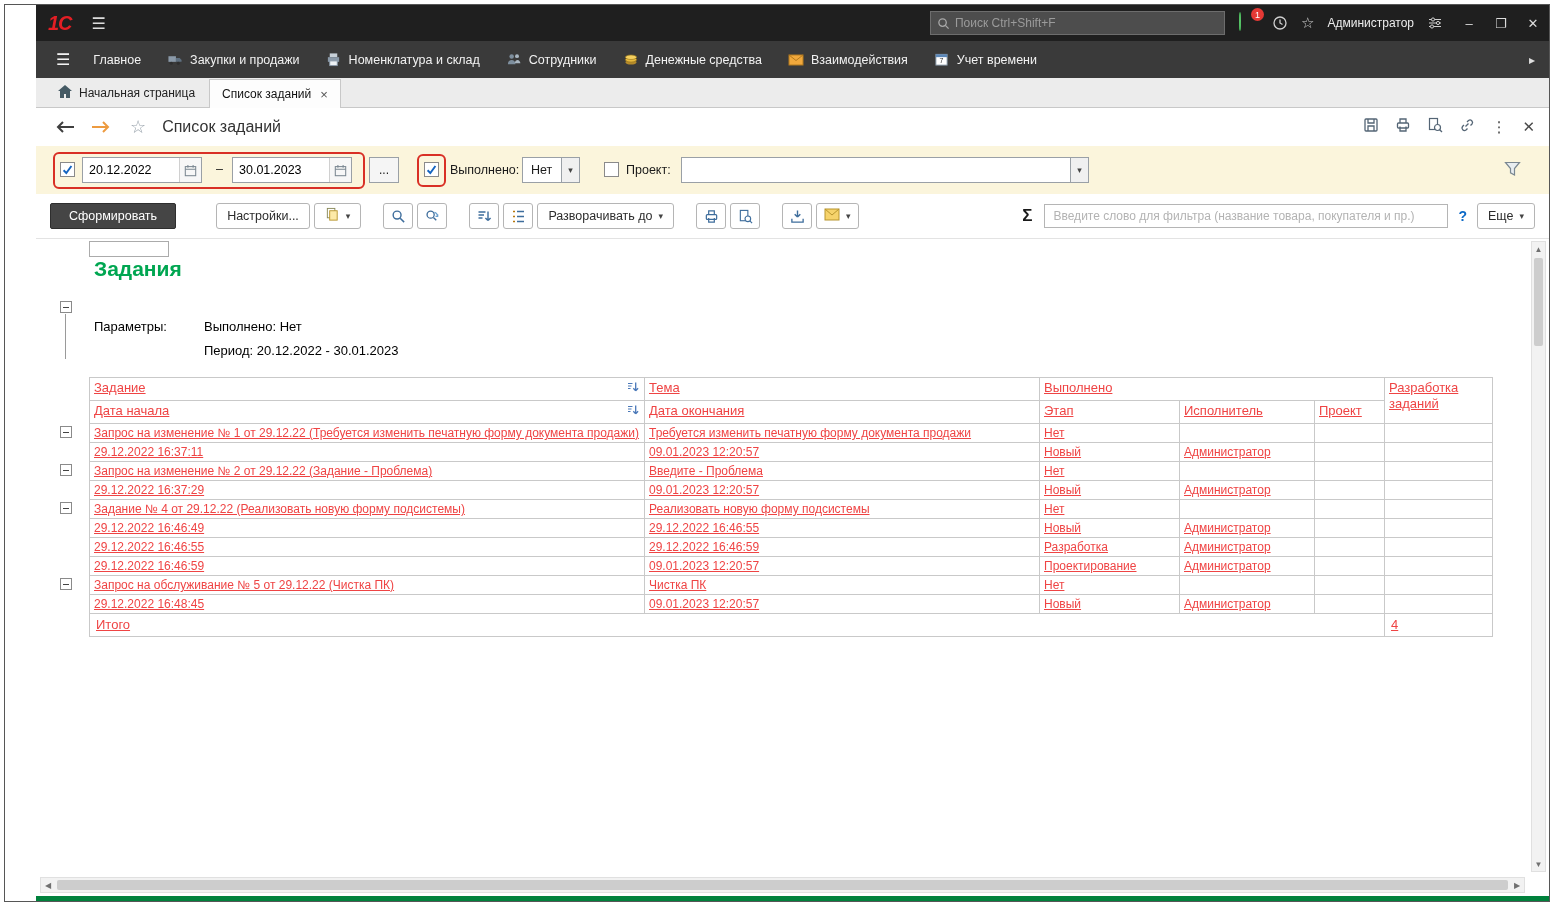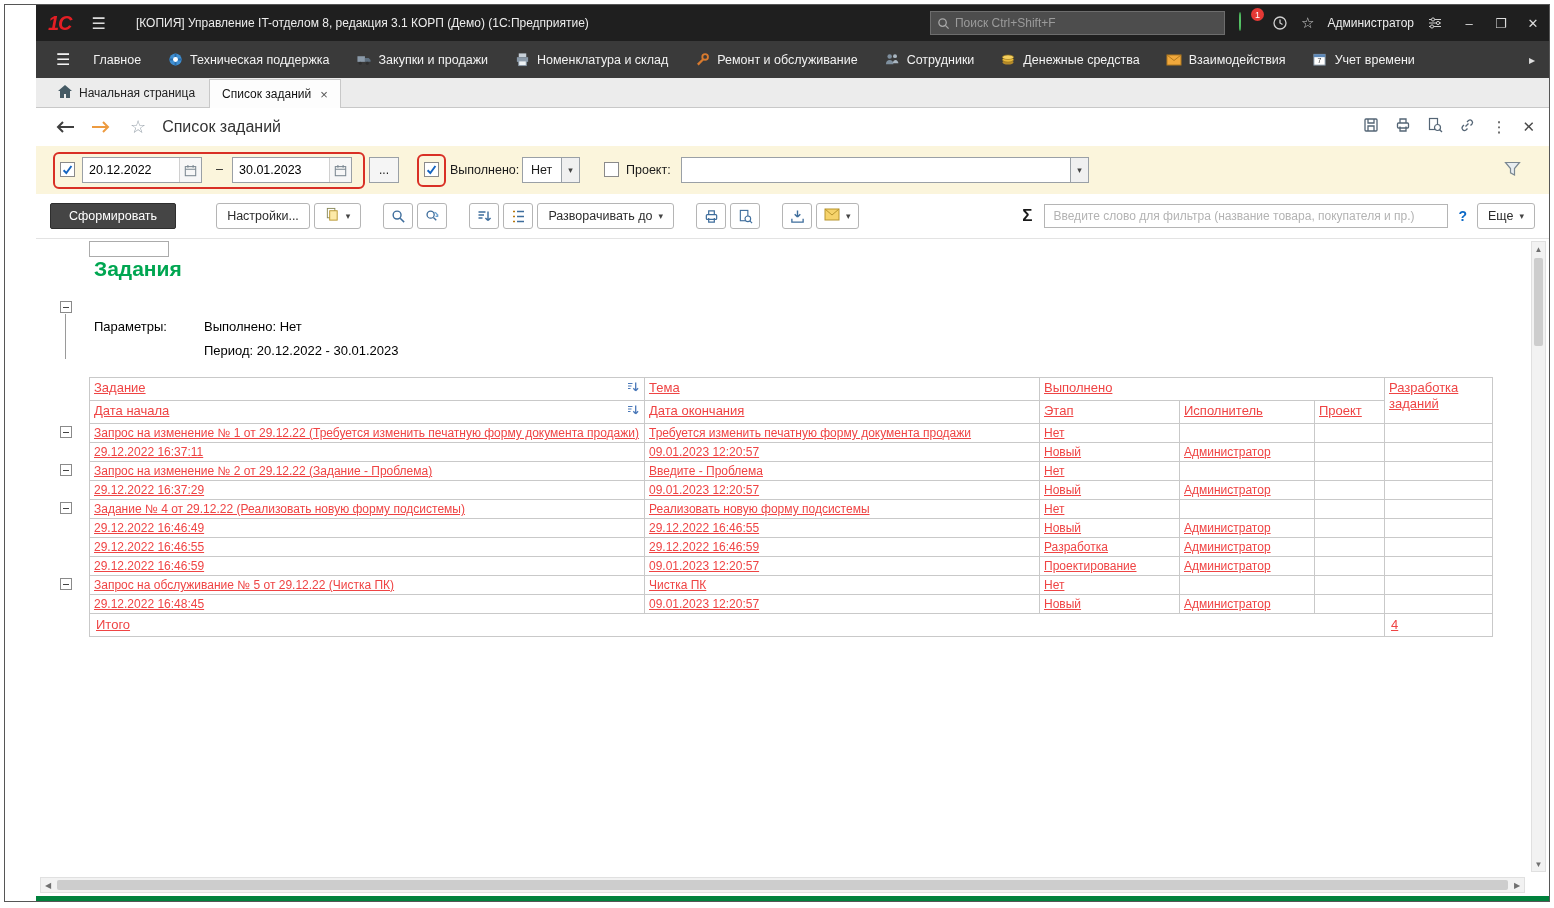--- a/index.html
+++ b/index.html
@@ -104,21 +104,20 @@
   .bottom-strip { height:5px; background:#00813c; flex:0 0 auto; }
 </style>
 </head>
 <body>
 
 <div class="window">
 
   <div class="titlebar">
     <span class="logo">1С</span>
     <span class="tb-burger">☰</span>
-    <span class="tb-title">[КОПИЯ] Управление IT-отделом 8, редакция 3.1 КОРП (Демо)  (1С:Предприятие)</span>
     <div class="tb-search">
       <span class="ico-gray">
         <svg width="13" height="13" viewBox="0 0 14 14">
             <circle cx="6" cy="6" r="4" fill="none" stroke="#a8a8a8" stroke-width="1.4"></circle>
             <path d="M9 9l3.5 3.5" stroke="#a8a8a8" stroke-width="1.4"></path>
           </svg>
       </span>
       <input placeholder="Поиск Ctrl+Shift+F" style="">
     </div>
     <div class="tb-icons">
@@ -148,30 +147,20 @@
       <span>❐</span>
       <span>✕</span>
     </div>
   </div>
 
   <div class="menubar">
     <span class="mb-burger">☰</span>
     <div class="menubar-items">
         <div class="menu-item">
           <span>Главное</span>
-        </div>
-        <div class="menu-item">
-          <span class="micon">
-            <svg width="15" height="15" viewBox="0 0 16 16">
-              <circle cx="8" cy="8" r="6.5" fill="#3f8fd2"></circle>
-              <path d="M8 1.5v4M8 10.5v4M1.5 8h4M10.5 8h4" stroke="#2a6ca8" stroke-width="2"></path>
-              <circle cx="8" cy="8" r="2.6" fill="#fff"></circle>
-            </svg>
-          </span>
-          <span>Техническая поддержка</span>
         </div>
         <div class="menu-item">
           <span class="micon">
             <svg width="16" height="15" viewBox="0 0 16 16">
               <rect x="1" y="4.5" width="8" height="6" fill="#8a99a8"></rect>
               <path d="M9 6.5h4l2 2v2H9z" fill="#5f7080"></path>
               <circle cx="4" cy="12" r="1.6" fill="#2e2e2e"></circle>
               <circle cx="11.5" cy="12" r="1.6" fill="#2e2e2e"></circle>
             </svg>
           </span>
@@ -179,29 +168,20 @@
         </div>
         <div class="menu-item">
           <span class="micon">
             <svg width="15" height="15" viewBox="0 0 16 16">
               <rect x="4" y="1.5" width="8" height="4" fill="#c7d0d8"></rect>
               <rect x="2" y="5.5" width="12" height="5" fill="#8a99a8"></rect>
               <rect x="4" y="9.5" width="8" height="5" fill="#eef2f5" stroke="#8a99a8"></rect>
             </svg>
           </span>
           <span>Номенклатура и склад</span>
-        </div>
-        <div class="menu-item">
-          <span class="micon">
-            <svg width="15" height="15" viewBox="0 0 16 16">
-              <path d="M3 13.5 8.5 8" stroke="#d87a2e" stroke-width="2.4"></path>
-              <circle cx="10.8" cy="5.2" r="3" fill="none" stroke="#d87a2e" stroke-width="2"></circle>
-            </svg>
-          </span>
-          <span>Ремонт и обслуживание</span>
         </div>
         <div class="menu-item">
           <span class="micon">
             <svg width="16" height="15" viewBox="0 0 16 16">
               <circle cx="5.5" cy="4.8" r="2.4" fill="#7e8f9e"></circle>
               <path d="M1.5 13c0-3 2-4.5 4-4.5s4 1.5 4 4.5z" fill="#7e8f9e"></path>
               <circle cx="11.2" cy="4.4" r="2.1" fill="#aab7c2"></circle>
               <path d="M8.8 12c.3-2.6 1.6-3.6 3-3.6 1.5 0 2.8 1.3 3 3.6z" fill="#aab7c2"></path>
             </svg>
           </span>

